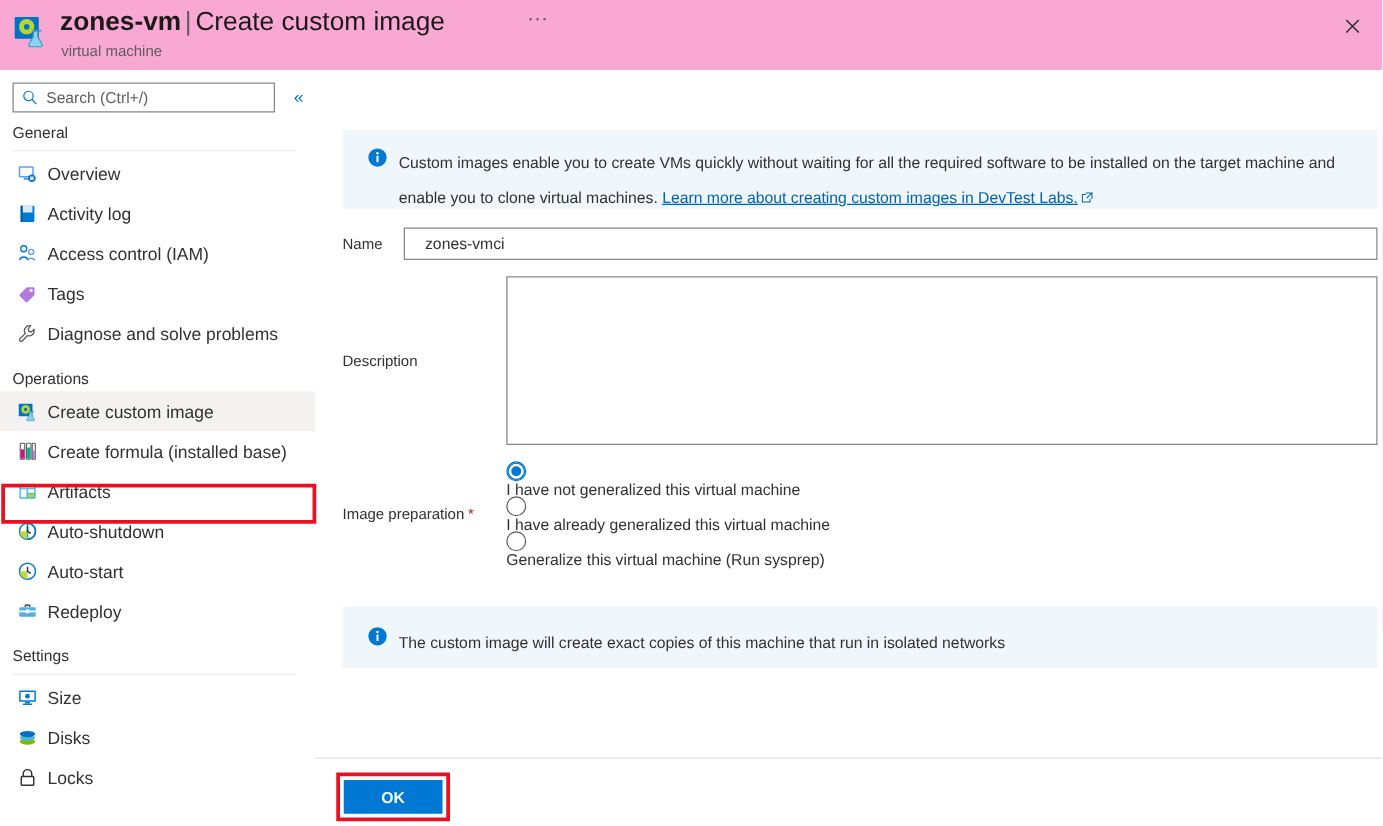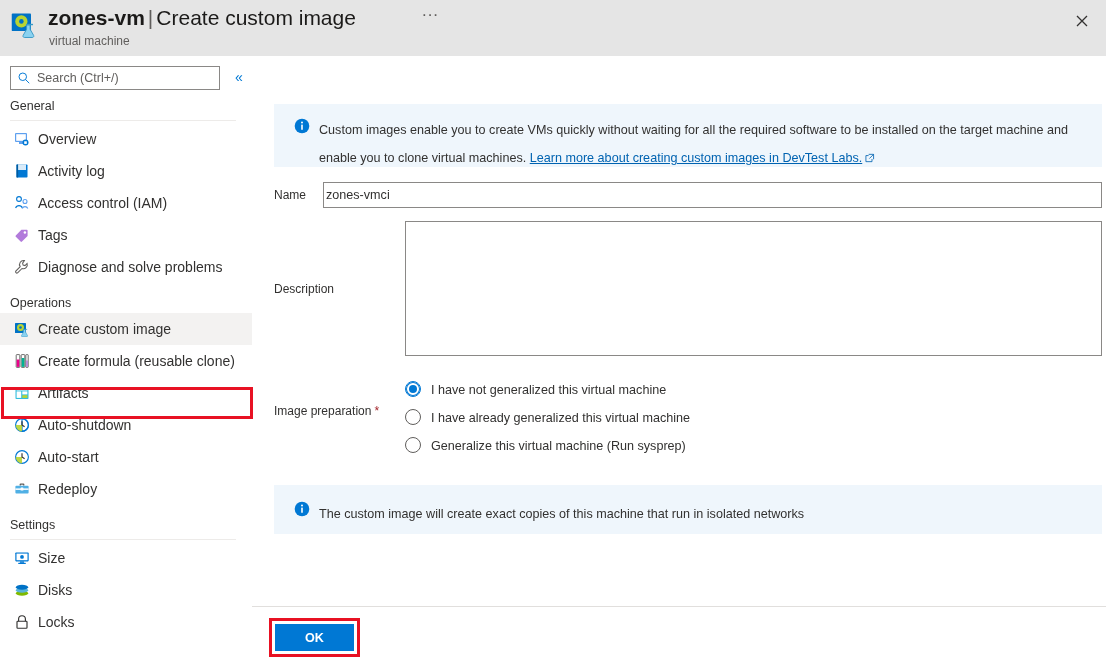--- a/index.html
+++ b/index.html
@@ -7,21 +7,21 @@
     margin: 0; padding: 0;
     width: 1106px; height: 661px;
     background: #ffffff;
     font-family: "Liberation Sans", sans-serif;
     color: #323130;
     overflow: hidden;
   }
   #page {
     position: relative;
     width: 1106px; height: 506px;
-    background: #e5e5e5;
+    background: #f9a8d4;
   }
 
   
   .header {
     position: absolute; left: 0; top: 0;
     width: 1106px; height: 56px;
   }
   .hdr-icon {
     position: absolute; left: 10px; top: 10px;
     width: 28px; height: 28px;
@@ -171,41 +171,42 @@
   #label-description { left: 22px; top: 226px; }
   #label-imageprep { left: 22px; top: 348px; }
   .req-star { color: #a4262c; margin-left: 3px; }
 
   .name-input {
     position: absolute; left: 71px; top: 126px;
     width: 779px; height: 26px;
     border: 1px solid #8a8886;
     font-family: "Liberation Sans", sans-serif;
     font-size: 12.6px; color: #323130;
-    padding: 0 2px;
+    padding: 0 16px;
     outline: none; background: #fff;
   }
   .desc-input {
     position: absolute; left: 153px; top: 165px;
     width: 697px; height: 135px;
     border: 1px solid #8a8886;
     font-family: "Liberation Sans", sans-serif;
     font-size: 12.6px; color: #323130;
     padding: 5px 8px;
     outline: none; resize: none; background: #fff;
   }
 
   .radio-group {
     position: absolute; left: 153px; top: 313px;
     width: 420px;
   }
   .radio-row {
-    display: flex; align-items: flex-end;
+    display: flex; align-items: flex-start;
     height: 28px;
     cursor: pointer;
+    flex-direction: column;
   }
   .radio-mark {
     flex: 0 0 16px;
     width: 16px; height: 16px;
     border-radius: 50%;
     border: 1px solid #605e5c;
     background: #fff;
     margin-right: 10px;
     position: relative;
   }
@@ -354,21 +355,21 @@
 
       <div class="nav-item">
         <svg class="ni-icon" viewBox="0 0 16 16">
           <rect x="2.2" y="1.6" width="3.6" height="12.8" rx="0.6" fill="#ffffff" stroke="#605e5c" stroke-width="0.9"></rect>
           <rect x="2.7" y="6.5" width="2.6" height="7.4" fill="#ec008c"></rect>
           <rect x="7.2" y="1.6" width="3.6" height="12.8" rx="0.6" fill="#ffffff" stroke="#605e5c" stroke-width="0.9"></rect>
           <rect x="7.7" y="5" width="2.6" height="8.9" fill="#00b294"></rect>
           <rect x="11.8" y="1.6" width="2.4" height="12.8" rx="0.5" fill="#ffffff" stroke="#605e5c" stroke-width="0.9"></rect>
           <rect x="12.2" y="7.5" width="1.6" height="6.4" fill="#b27bdb"></rect>
         </svg>
-        <span class="ni-label">Create formula (reusable clone)</span>
+        <span class="ni-label">Create formula (installed base)</span>
       </div>
 
       <div class="nav-item">
         <svg class="ni-icon" viewBox="0 0 16 16">
           <rect x="1.5" y="2" width="13" height="12" rx="0.8" fill="#32bedd"></rect>
           <rect x="2.6" y="3.1" width="10.8" height="2.4" fill="#ffffff"></rect>
           <rect x="2.6" y="6.4" width="4.6" height="6.5" fill="#ffffff"></rect>
           <rect x="8.3" y="6.4" width="5.1" height="3" fill="#ffffff"></rect>
           <rect x="8.3" y="10.2" width="5.1" height="2.7" fill="#b8d432"></rect>
         </svg>

